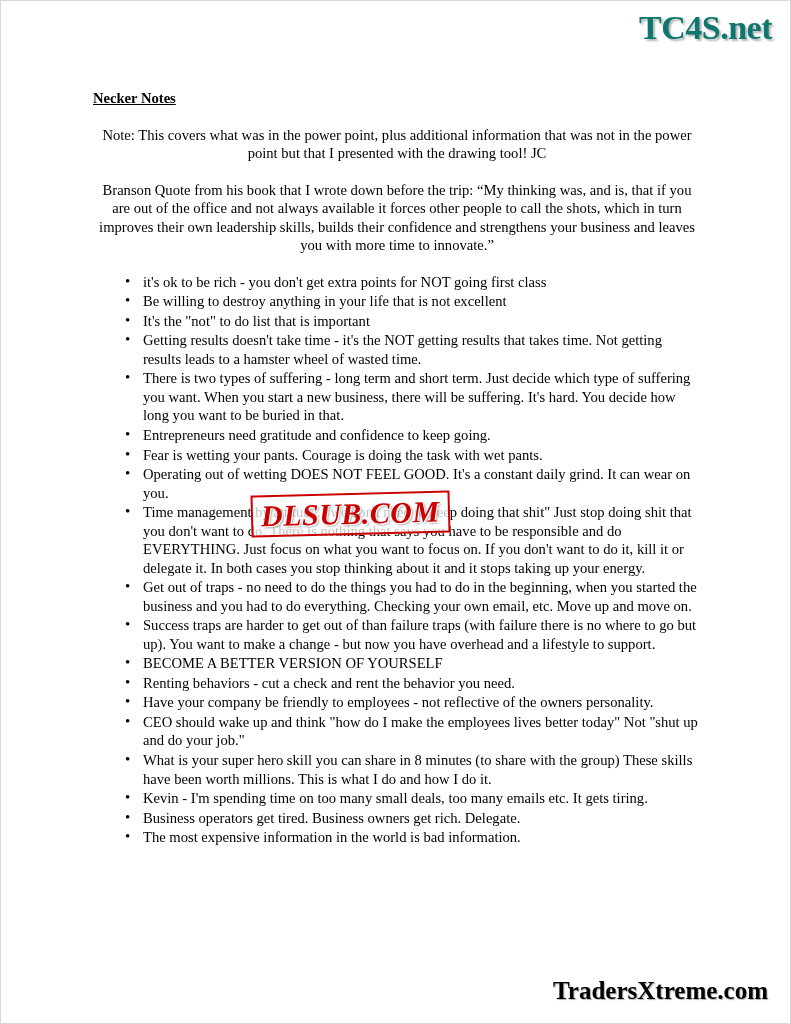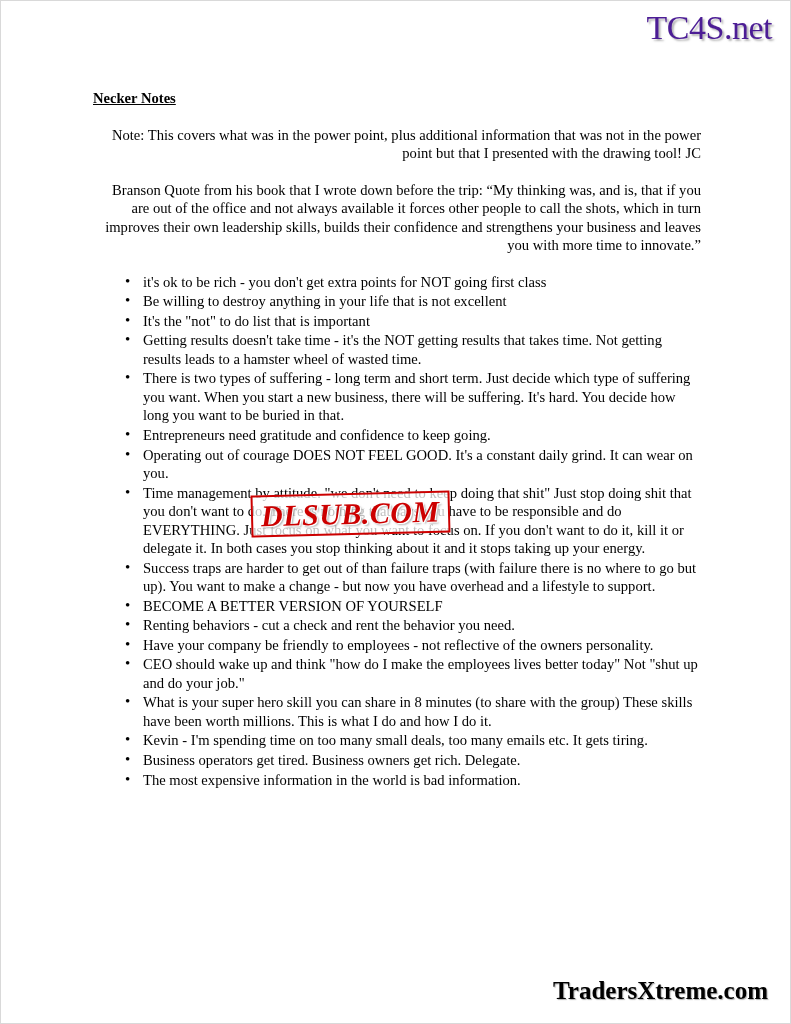--- a/index.html
+++ b/index.html
@@ -23,23 +23,23 @@
     border: 1px solid #d9d9d9;
     box-sizing: border-box;
     background: #ffffff;
   }
   
   .brand-top {
     position: absolute;
     right: 18px;
     top: 8px;
     font-family: "Liberation Serif", serif;
-    font-weight: normal;
+    font-weight: bold;
     font-size: 34px;
-    color: #4c1d95;
+    color: #0f766e;
     letter-spacing: -0.5px;
     text-shadow: 2px 2px 2px rgba(120,120,120,0.55);
   }
   
   .brand-bottom {
     position: absolute;
     right: 22px;
     bottom: 18px;
     font-family: "Liberation Serif", serif;
     font-weight: bold;
@@ -57,21 +57,21 @@
     line-height: 1.27;
   }
   .doc-title {
     font-weight: bold;
     text-decoration: underline;
     font-size: 14.6px;
     margin: 0 0 18px 0;
   }
   .para {
     margin: 0 0 18px 0;
-    text-align: right;
+    text-align: center;
   }
   ul.bullets {
     margin: 8px 0 0 0;
     padding-left: 50px;
     list-style: none;
   }
   ul.bullets li {
     position: relative;
     margin: 0 0 1px 0;
     padding-left: 0;
@@ -117,22 +117,24 @@
 
     <p class="para">Branson Quote from his book that I wrote down before the trip: “My thinking was, and is, that if you are out of the office and not always available it forces other people to call the shots, which in turn improves their own leadership skills, builds their confidence and strengthens your business and leaves you with more time to innovate.”</p>
 
     <ul class="bullets">
       <li>it's ok to be rich - you don't get extra points for NOT going first class</li>
       <li>Be willing to destroy anything in your life that is not excellent</li>
       <li>It's the "not" to do list that is important</li>
       <li>Getting results doesn't take time - it's the NOT getting results that takes time.  Not getting results leads to a hamster wheel of wasted time.</li>
       <li>There is two types of suffering - long term and short term.  Just decide which type of suffering you want.  When you start a new business, there will be suffering.  It's hard.  You decide how long you want to be buried in that.</li>
       <li>Entrepreneurs need gratitude and confidence to keep going.</li>
-      <li>Operating out of courage DOES NOT FEEL GOOD.  It's a constant daily grind.  It can wear on you.</li>
+      <li>Fear is wetting your pants.  Courage is doing the task with wet pants.</li>
+      <li>Operating out of wetting DOES NOT FEEL GOOD.  It's a constant daily grind.  It can wear on you.</li>
       <li>Time management by attitude.  "we don't need to keep doing that shit"  Just stop doing shit that you don't want to do.  There is nothing that says you have to be responsible and do EVERYTHING.  Just focus on what you want to focus on.  If you don't want to do it, kill it or delegate it.  In both cases you stop thinking about it and it stops taking up your energy.</li>
+      <li>Get out of traps - no need to do the things you had to do in the beginning, when you started the business and you had to do everything.  Checking your own email, etc.  Move up and move on.</li>
       <li>Success traps are harder to get out of than failure traps (with failure there is no where to go but up).  You want to make a change - but now you have overhead and a lifestyle to support.</li>
       <li>BECOME A BETTER VERSION OF YOURSELF</li>
       <li>Renting behaviors - cut a check and rent the behavior you need.</li>
       <li>Have your company be friendly to employees - not reflective of the owners personality.</li>
       <li>CEO should wake up and think "how do I make the employees lives better today" Not "shut up and do your job."</li>
       <li>What is your super hero skill you can share in 8 minutes (to share with the group)  These skills have been worth millions.  This is what I do and how I do it.</li>
       <li>Kevin - I'm spending time on too many small deals, too many emails etc.  It gets tiring.</li>
       <li>Business operators get tired.  Business owners get rich.  Delegate.</li>
       <li>The most expensive information in the world is bad information.</li>
     </ul>

